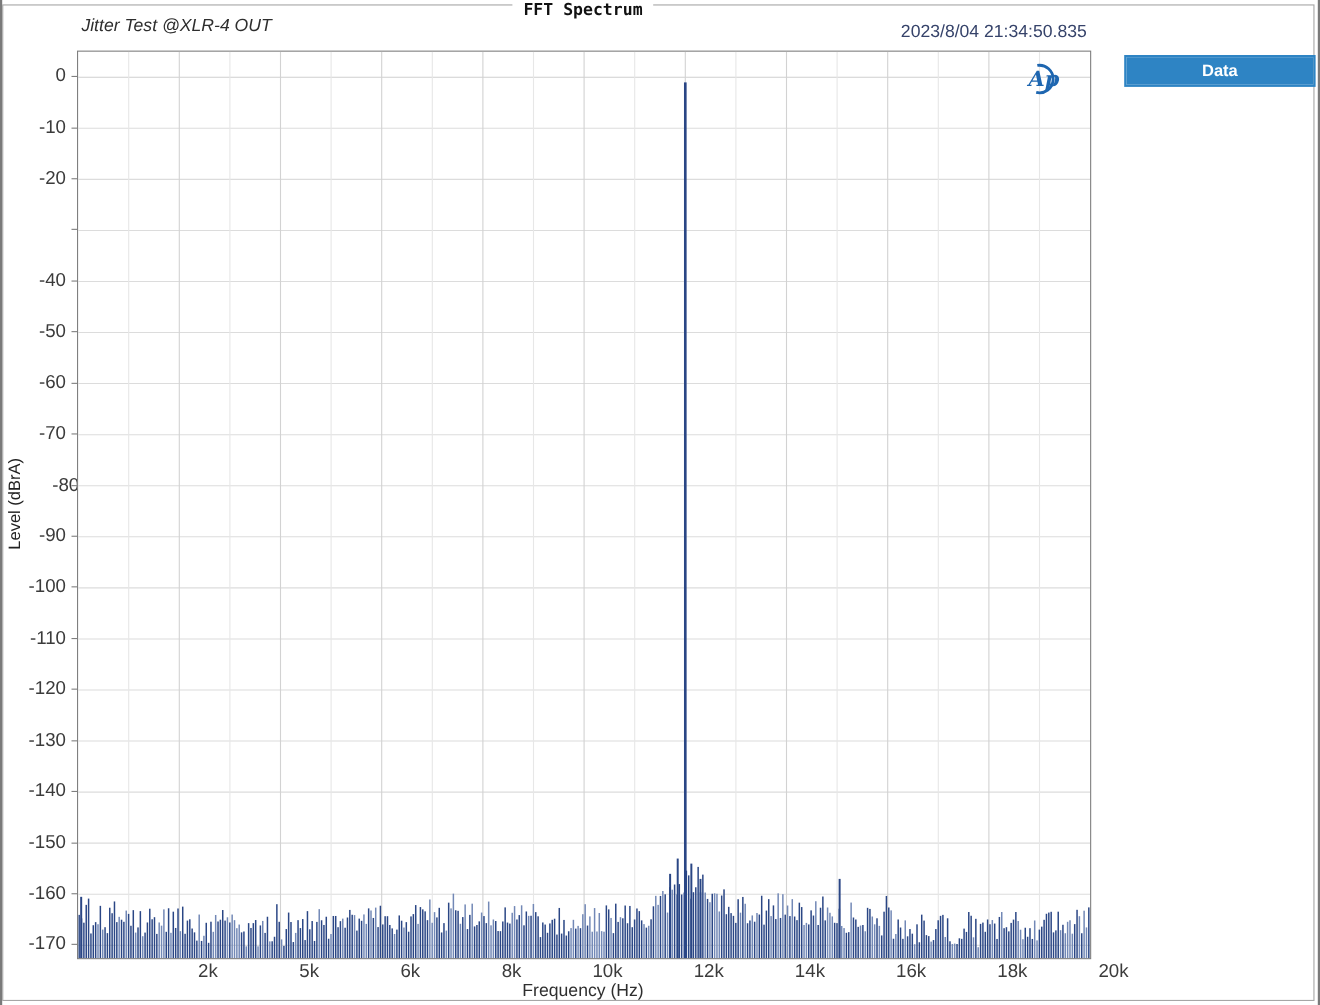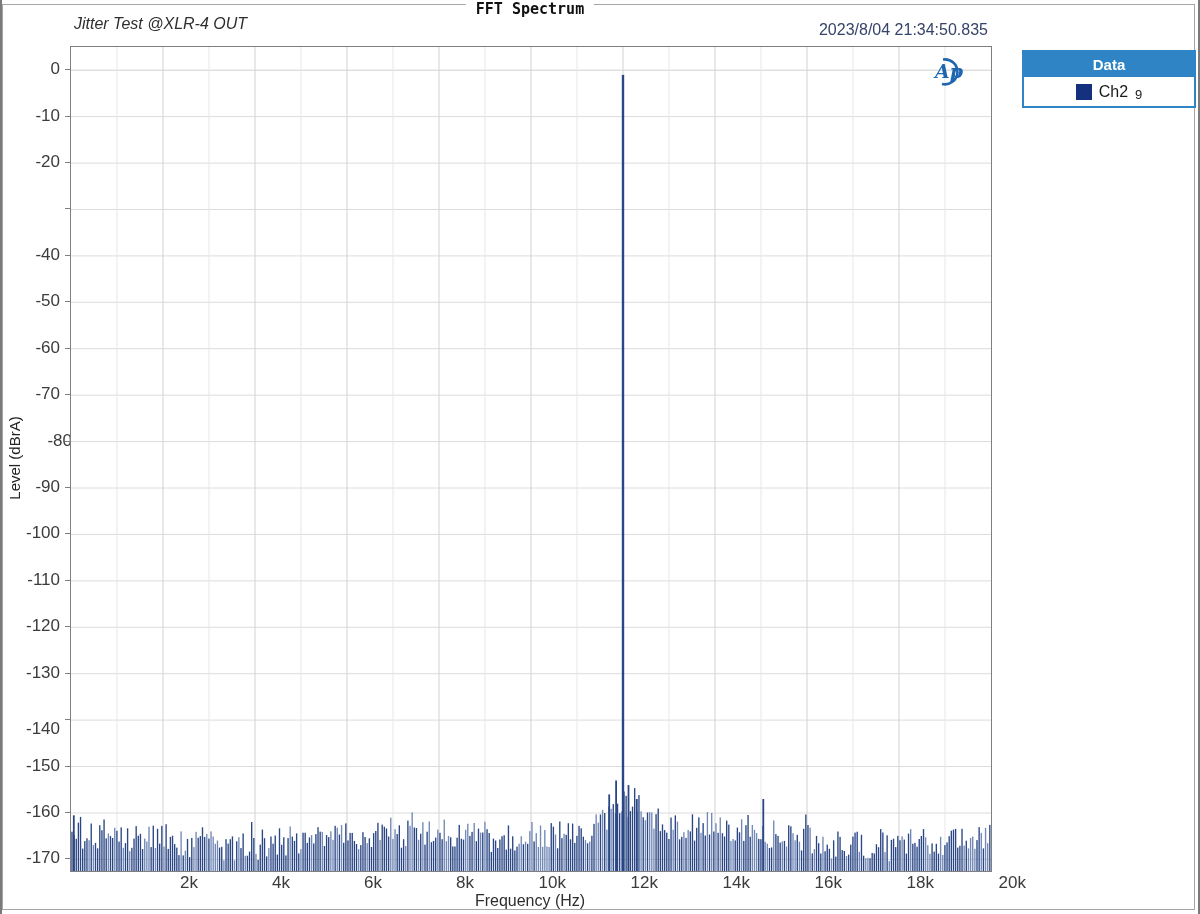--- a/index.html
+++ b/index.html
@@ -547,25 +547,20 @@
 
 <div class="ap-logo">
   <svg width="48" height="36" viewBox="0 0 48 36">
     <path d="M 16 30 A 12.5 12.5 0 1 0 17 5.5" stroke="#1e66b0" fill="none" stroke-width="2.6"></path>
     <text id="ap-logo-text" x="9" y="24" font-style="italic" font-weight="bold" font-size="19" fill="#1e66b0" font-family="DejaVu Serif, serif">Ap</text>
   </svg>
 </div>
 
 <div class="legend" id="legend-box" style="border-color: rgb(46, 132, 196);">
   <div class="legend-header" id="legend-header" style="background: rgb(46, 132, 196);">Data</div>
-  <div class="legend-row">
-    <span class="legend-swatch" id="legend-swatch" style="background: rgb(21, 48, 124);"></span>
-    <span class="legend-label">Ch2</span>
-    <span class="legend-sub">9</span>
-  </div>
 </div>
 
 <div id="axis-layer">
     <div class="ytick" style="top: 59.2113px;">0</div>
     <div class="ytickmark" style="top: 69.2113px;"></div>
     <div class="ytick" style="top: 105.634px;">-10</div>
     <div class="ytickmark" style="top: 115.634px;"></div>
     <div class="ytick" style="top: 152.056px;">-20</div>
     <div class="ytickmark" style="top: 162.056px;"></div>
     <div class="ytick" style="top: 198.479px; margin-left: 39px;">-30</div>
@@ -583,30 +578,30 @@
     <div class="ytick" style="top: 477.014px;">-90</div>
     <div class="ytickmark" style="top: 487.014px;"></div>
     <div class="ytick" style="top: 523.437px;">-100</div>
     <div class="ytickmark" style="top: 533.437px;"></div>
     <div class="ytick" style="top: 569.859px;">-110</div>
     <div class="ytickmark" style="top: 579.859px;"></div>
     <div class="ytick" style="top: 616.282px;">-120</div>
     <div class="ytickmark" style="top: 626.282px;"></div>
     <div class="ytick" style="top: 662.704px;">-130</div>
     <div class="ytickmark" style="top: 672.704px;"></div>
-    <div class="ytick" style="top: 709.127px; margin-top: 10px;">-140</div>
+    <div class="ytick" style="top: 709.127px;">-140</div>
     <div class="ytickmark" style="top: 719.127px;"></div>
     <div class="ytick" style="top: 755.549px;">-150</div>
     <div class="ytickmark" style="top: 765.549px;"></div>
     <div class="ytick" style="top: 801.972px;">-160</div>
     <div class="ytickmark" style="top: 811.972px;"></div>
     <div class="ytick" style="top: 848.394px;">-170</div>
     <div class="ytickmark" style="top: 858.394px;"></div>
     <div class="xtick" style="left: 126px;">2k</div>
-    <div class="xtick" style="left: 218px;">4k</div>
+    <div class="xtick" style="left: 218px;">5k</div>
     <div class="xtick" style="left: 310px;">6k</div>
     <div class="xtick" style="left: 402px;">8k</div>
     <div class="xtick" style="left: 494px;">10k</div>
     <div class="xtick" style="left: 586px;">12k</div>
     <div class="xtick" style="left: 678px;">14k</div>
     <div class="xtick" style="left: 770px;">16k</div>
     <div class="xtick" style="left: 862px;">18k</div>
     <div class="xtick" style="left: 954px;">20k</div>
   </div>
 

